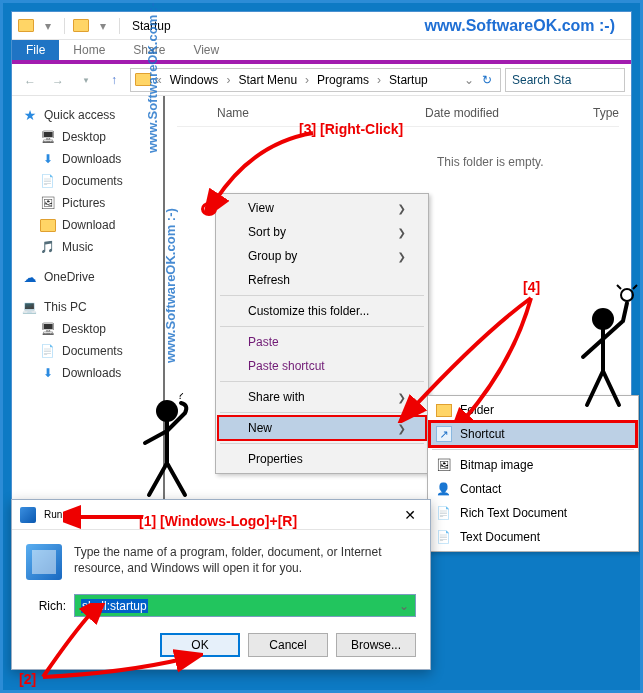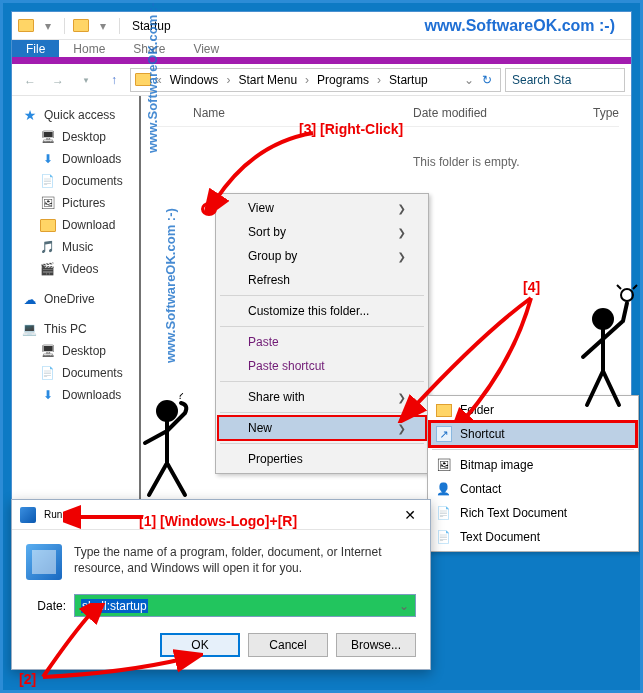--- a/index.html
+++ b/index.html
@@ -4,21 +4,21 @@
 <style>
 * { box-sizing: border-box; margin: 0; padding: 0; font-family: "Segoe UI", Tahoma, sans-serif; font-size: 12px; }
 body { width: 643px; height: 693px; background: #0d7ac4; position: relative; overflow: hidden; border: 3px solid #2c8cd6; }
 .explorer { position: absolute; top: 8px; left: 8px; right: 8px; height: 540px; background: #fff; border: 1px solid #4a90d0; display: flex; flex-direction: column; }
 .titlebar { height: 28px; display: flex; align-items: center; gap: 6px; padding: 0 6px; background: #fff; border-bottom: 1px solid #e4e4e4; }
 .tb-icon { width: 16px; height: 16px; display: inline-flex; align-items: center; justify-content: center; }
 .folder-icon::before { content: ""; width: 14px; height: 11px; background: #ffd566; border: 1px solid #e0a030; border-radius: 1px; display: block; }
 .tb-sep { width: 1px; height: 16px; background: #ddd; margin: 0 2px; }
 .tb-title { flex: 1; padding-left: 4px; }
 .toplink { color: #1f6fd4; font-weight: bold; font-size: 16px; padding-right: 10px; }
-.menubar { height: 24px; display: flex; align-items: stretch; background: #fff; border-bottom: 7px solid #a21caf; }
+.menubar { height: 24px; display: flex; align-items: stretch; background: #fff; border-bottom: 4px solid #a21caf; }
 .menubar .mfile { background: #1f74c4; color: #fff; padding: 4px 14px; display: flex; align-items: center; }
 .menubar .mitem { padding: 4px 14px; display: flex; align-items: center; color: #737373; }
 .addrbar { height: 32px; display: flex; align-items: center; gap: 4px; padding: 3px 6px; border-bottom: 1px solid #e4e4e4; }
 .navbtn { width: 24px; height: 24px; border-radius: 2px; display: flex; align-items: center; justify-content: center; color: #9aa; }
 .navbtn.enabled { color: #4c78d0; }
 .addrbox { flex: 1; height: 24px; border: 1px solid #c8c8c8; display: flex; align-items: center; padding: 0 4px; gap: 2px; }
 .crumb { padding: 0 4px; }
 .crumb-arrow { color: #888; padding: 0 2px; }
 .searchbox { width: 120px; height: 24px; border: 1px solid #c8c8c8; padding: 0 6px; color: #0c4a6e; display: flex; align-items: center; }
 .body { flex: 1; display: flex; min-height: 0; }
@@ -30,21 +30,21 @@
 .star::before { content: "★"; color: #2a8ae0; font-size: 14px; }
 .monitor::before { content: "🖥"; font-size: 12px; }
 .downarrow::before { content: "⬇"; color: #2a8ae0; font-size: 12px; }
 .doc::before { content: "📄"; font-size: 12px; }
 .pict::before { content: "🖼"; font-size: 12px; }
 .music::before { content: "🎵"; font-size: 12px; }
 .video::before { content: "🎬"; font-size: 12px; }
 .cloud::before { content: "☁"; color: #0a62c4; font-size: 13px; }
 .pc::before { content: "💻"; font-size: 12px; }
 .main { flex: 1; padding: 6px 12px; position: relative; }
-.colheads { display: flex; gap: 40px; padding: 4px 0 6px 40px; color: #555; border-bottom: 1px solid #eee; }
+.colheads { display: flex; gap: 28px; padding: 4px 0 6px 40px; color: #555; border-bottom: 1px solid #eee; }
 .colheads span:first-child { width: 180px; }
 .colheads span:nth-child(2) { width: 140px; }
 .empty { color: #666; padding: 28px 0 0 260px; }
 .ctxmenu { position: absolute; top: 190px; left: 212px; width: 214px; background: #f2f2f2; border: 1px solid #b3b3b3; box-shadow: 2px 2px 4px rgba(0,0,0,0.2); padding: 2px; z-index: 10; }
 .ctxitem { padding: 5px 20px 5px 30px; position: relative; display: flex; justify-content: space-between; align-items: center; }
 .ctxitem.dis { color: #701a75; }
 .ctxsep { height: 1px; background: #d4d4d4; margin: 3px 2px; }
 .ctxarrow::after { content: "❯"; font-size: 10px; color: #555; }
 .ctxitem.hl { background: #bcd0e5; outline: 2px solid #e00; outline-offset: -1px; }
 .submenu { position: absolute; top: 392px; left: 424px; width: 212px; background: #fff; border: 1px solid #b3b3b3; box-shadow: 2px 2px 4px rgba(0,0,0,0.2); padding: 2px; z-index: 11; }
@@ -148,24 +148,20 @@
             <span>Pictures</span>
           </div>
         <div class="sb-item">
             <span class="sb-icon folder-icon"></span>
             <span>Download</span>
           </div>
         <div class="sb-item">
             <span class="sb-icon music"></span>
             <span>Music</span>
           </div>
-        <div class="sb-item">
-            <span class="sb-icon video"></span>
-            <span>Videos</span>
-          </div>
       </div>
       <div class="sb-group">
         <div class="sb-head">
             <span class="sb-icon cloud"></span>
             <span>OneDrive</span>
           </div>
       </div>
       <div class="sb-group">
         <div class="sb-head">
             <span class="sb-icon pc"></span>
@@ -272,21 +268,21 @@
     <span class="ricon"></span>
     <span class="rtitle">Run</span>
     <span class="rclose">✕</span>
   </div>
   <div class="run-body">
     <div class="run-desc">
       <div class="bigicon"></div>
       <p>Type the name of a program, folder, document, or Internet resource, and Windows will open it for you.</p>
     </div>
     <div class="run-row">
-      <label>Date:</label>
+      <label>Rich:</label>
       <div class="run-input">
           <span>shell:startup</span>
         </div>
     </div>
     <div class="run-btns">
       <button class="primary">OK</button>
       <button>Cancel</button>
       <button>Browse...</button>
     </div>
   </div>

